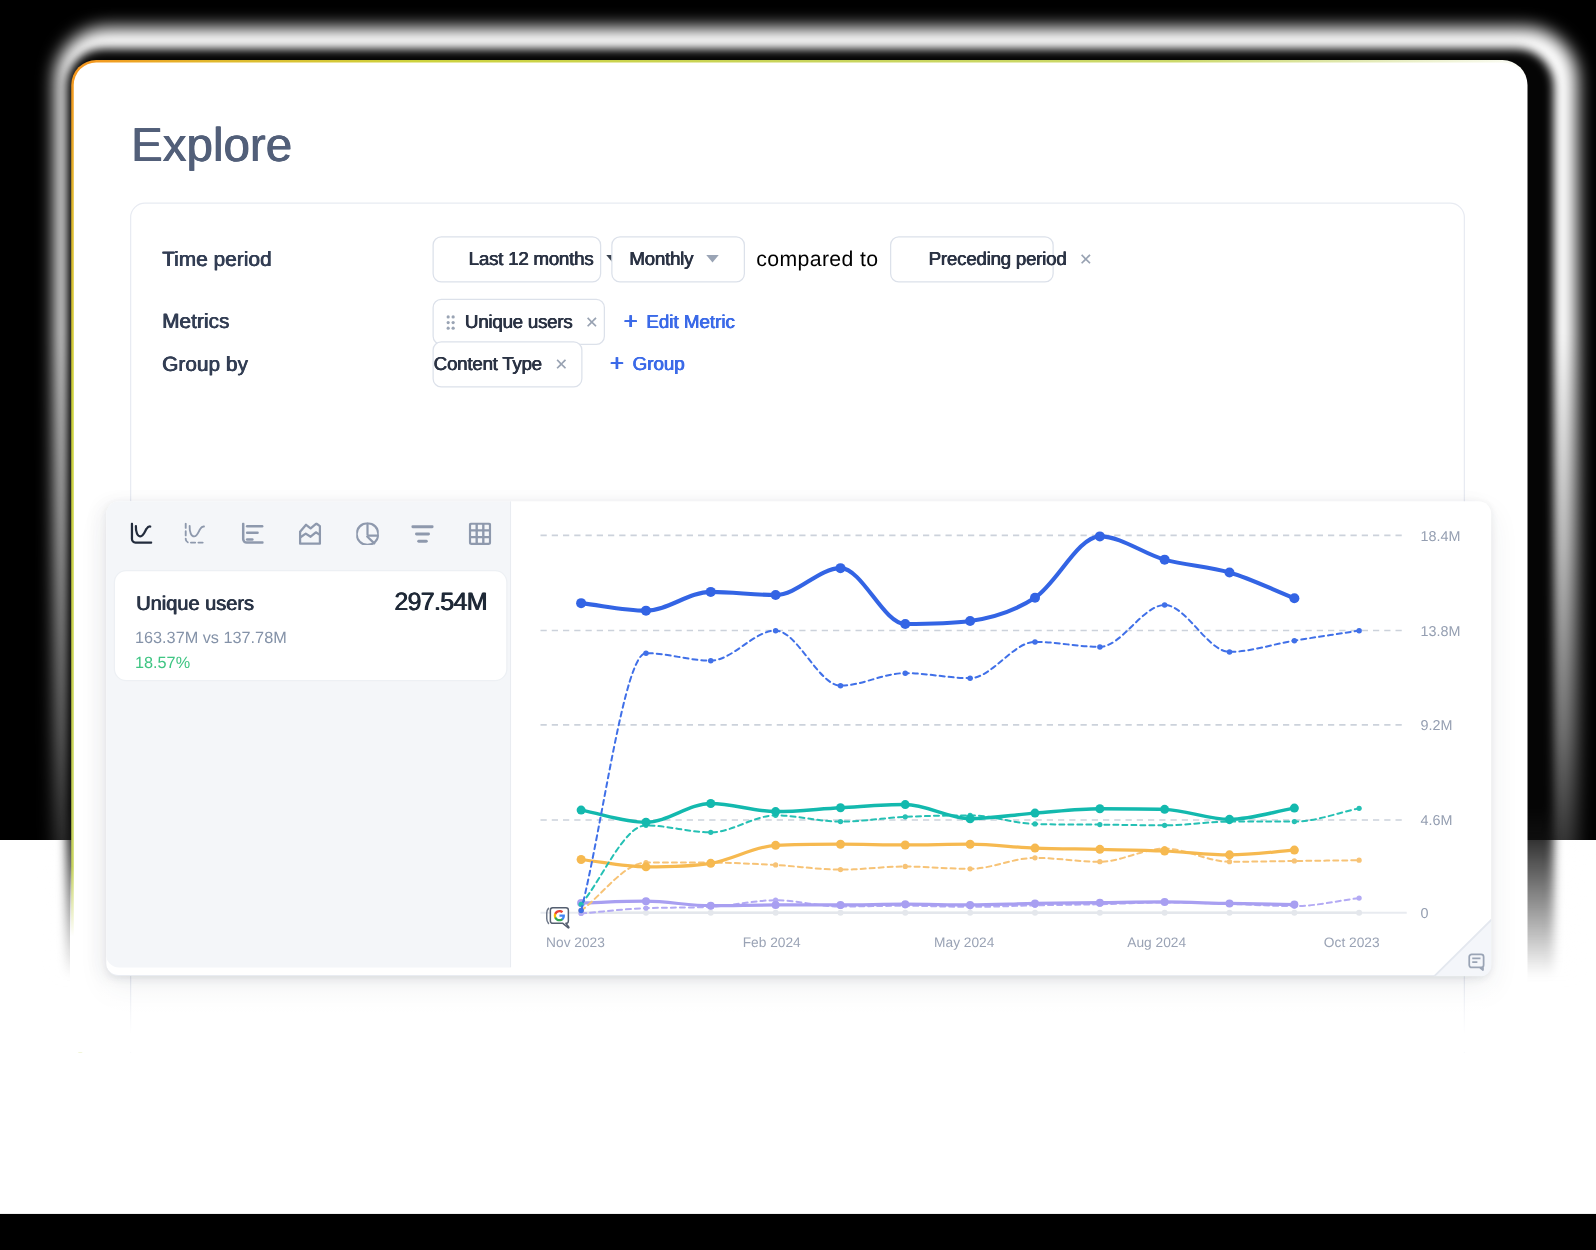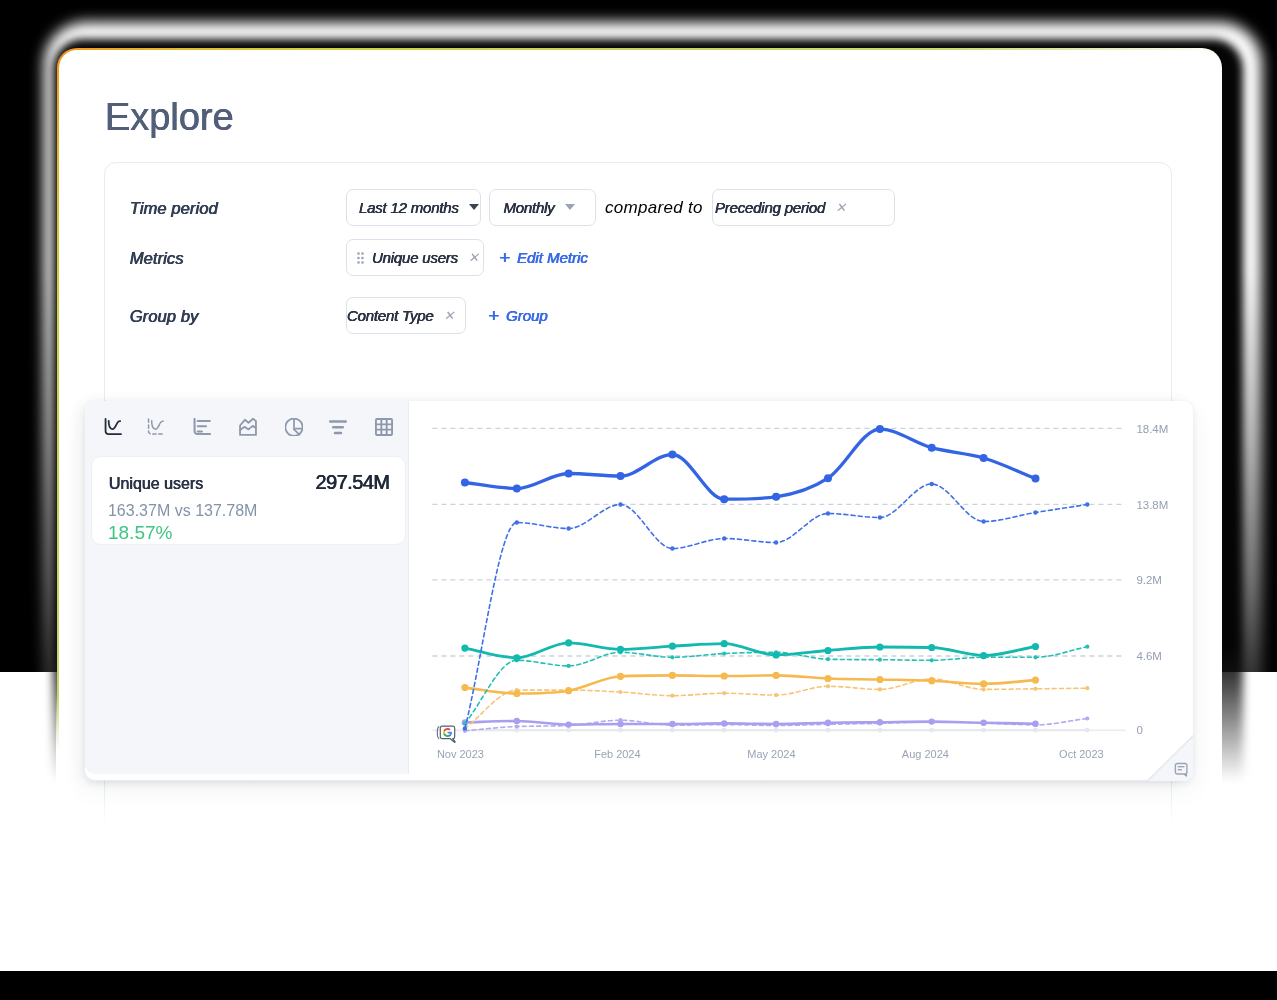--- a/index.html
+++ b/index.html
@@ -21,21 +21,21 @@
     background:linear-gradient(to bottom, #050505 0%, #050505 77%, rgba(5,5,5,0) 94%); }
   .card { position:relative; width:100%; height:100%; background:#fff; border-radius:18px; }
 
   h1.explore { position:absolute; left:45.9px; top:48px; font-size:38px; font-weight:400;
     color:#525f79; letter-spacing:0px; line-height:38px;
     text-shadow:0.35px 0 0 currentColor, -0.35px 0 0 currentColor; }
 
   
   .fpanel { position:absolute; left:45.4px; top:112px; width:1068px; height:706px;
     border:1px solid #e8ebf2; border-radius:12px; background:#fff; }
-  .frow { position:absolute; left:0; width:100%; height:38px;font-style:italic; }
+  .frow { position:absolute; left:0; width:100%; height:38px; }
   .flabel { position:absolute; left:24.4px; top:50%; transform:translateY(-50%);
     font-size:16.5px; font-weight:400; color:#333e54; letter-spacing:0.1px;
     text-shadow:0.35px 0 0 currentColor, -0.35px 0 0 currentColor; }
   .btn { position:absolute; top:0; height:37px; background:#fff; border:1.4px solid #dce1ea;
     border-radius:7px; display:flex; align-items:center; font-size:15px; font-weight:400;
     color:#2b3344; white-space:nowrap; letter-spacing:-0.2px;
     text-shadow:0.3px 0 0 currentColor, -0.3px 0 0 currentColor; }
   .caret-dark, .caret-gray { width:0; height:0; border-left:5px solid transparent;
     border-right:5px solid transparent; border-top:6px solid #39424f; margin-left:10px; }
   .caret-gray { border-top-color:#9aa4b5; }
@@ -55,22 +55,22 @@
   }
   .sidebar { position:absolute; left:0; top:0; width:324.4px; height:373px;
     background:#f4f6f9; border-radius:10px 0 0 10px; border-right:1px solid #e9ecf1; }
   .widget { border-bottom:1px solid #e9ecf2; }
   .mcard { position:absolute; left:6.2px; top:55.9px; width:314.9px; height:89.1px; background:#fff;
     border-radius:10px; border:1px solid #edf0f4; }
   .mc-title { position:absolute; left:17.2px; top:17.3px; font-size:16px; font-weight:400; color:#2b3547;
     text-shadow:0.35px 0 0 currentColor, -0.35px 0 0 currentColor; }
   .mc-val { position:absolute; right:15.2px; top:13.8px; font-size:20px; font-weight:400; color:#1f2937; letter-spacing:-0.55px;
     text-shadow:0.35px 0 0 currentColor, -0.35px 0 0 currentColor; }
-  .mc-vs { position:absolute; left:16.2px; top:44.6px; font-size:16px; color:#8492a8; }
-  .mc-pct { position:absolute; left:16.2px; top:64.6px; font-size:19px; color:#3fc583; }
+  .mc-vs { position:absolute; left:16.2px; top:44.6px; font-size:13px; color:#8492a8; }
+  .mc-pct { position:absolute; left:16.2px; top:64.6px; font-size:13px; color:#3fc583; }
 
   .toolbar { position:absolute; left:0; top:0; width:324px; height:55px; }
   .toolbar svg { position:absolute; top:17px; }
 
   .fade-bottom { position:absolute; left:0; top:782px; width:1277px; height:60px;
     background:linear-gradient(to bottom, rgba(255,255,255,0) 0%, rgba(255,255,255,1) 75%); }
   .white-under { position:absolute; left:0; top:842px; width:1277px; height:129px; background:#fff; }
   .border-fade { position:absolute; left:55.5px; top:693px; width:5px; height:200px;
     background:linear-gradient(to bottom, rgba(255,255,255,0), #fff 28%, #fff 100%); }
 </style>
@@ -82,40 +82,40 @@
   <div class="halo"></div>
   <div class="darkring"></div>
 
   <div class="card-border">
     <div class="card">
       <h1 class="explore">Explore</h1>
 
       <div class="fpanel">
         <div class="frow" style="top:25.5px;">
           <span class="flabel">Time period</span>
-          <div class="btn" style="left:240.6px; width:135.3px; padding:0 12px;">Last 12 months<span class="caret-dark"></span></div>
+          <div class="btn" style="left:240.6px; width:135.3px; padding:0 28px;">Last 12 months<span class="caret-dark"></span></div>
           <div class="btn" style="left:384.1px; width:106.5px; padding:0 13px;">Monthly<span class="caret-gray"></span></div>
           <span class="cmpto" style="left:499.6px;">compared to</span>
-          <div class="btn" style="left:606.6px; width:183px; padding:0 2px;">Preceding period<span class="xmark">✕</span></div>
+          <div class="btn" style="left:606.6px; width:131px; padding:0 30px;">Preceding period<span class="xmark">✕</span></div>
         </div>
         <div class="frow" style="top:76px;">
           <span class="flabel">Metrics</span>
           <div class="btn" style="left:240.6px; width:138.4px; padding:0 10px;">
             <svg class="draghandle" width="7" height="12" viewBox="0 0 7 12" fill="#9aa4b4">
               <circle cx="1.5" cy="1.5" r="1.3"></circle>
                 <circle cx="5.5" cy="1.5" r="1.3"></circle>
               <circle cx="1.5" cy="6" r="1.3"></circle>
                 <circle cx="5.5" cy="6" r="1.3"></circle>
               <circle cx="1.5" cy="10.5" r="1.3"></circle>
                 <circle cx="5.5" cy="10.5" r="1.3"></circle>
             </svg>
             Unique users<span class="xmark">✕</span></div>
           <span class="bluelink" style="left:393.6px;"><span class="plus">+</span>Edit Metric</span>
         </div>
-        <div class="frow" style="top:134px;">
+        <div class="frow" style="top:110px;">
           <span class="flabel">Group by</span>
           <div class="btn" style="left:240.6px; width:120px; padding:0 0;">Content Type<span class="xmark">✕</span></div>
           <span class="bluelink" style="left:382.6px;"><span class="plus">+</span>Group</span>
         </div>
       </div>
 
       <div class="widget">
         <div class="sidebar">
           <div class="toolbar">
             <svg width="18" height="18" viewBox="0 0 18 18" fill="none" style="left:19px;">

